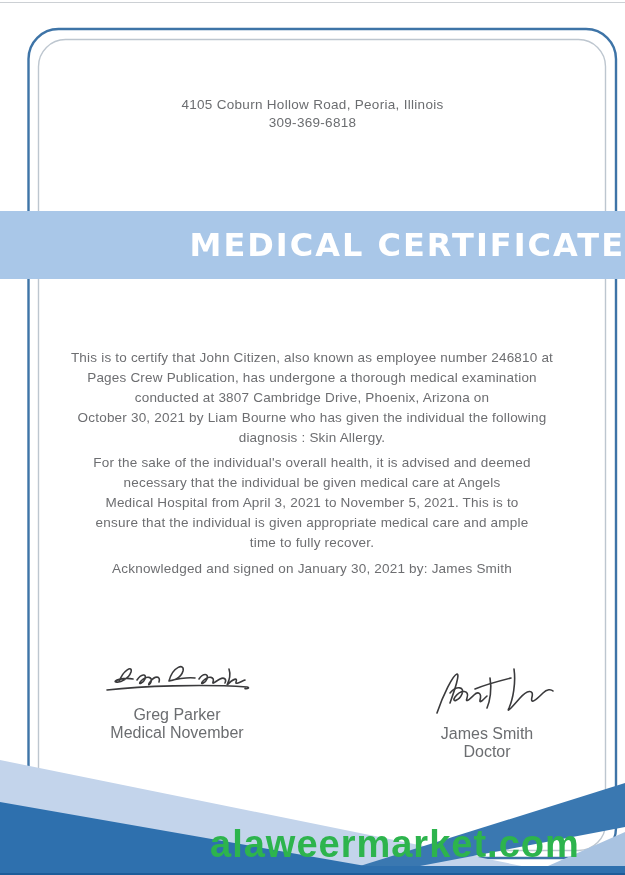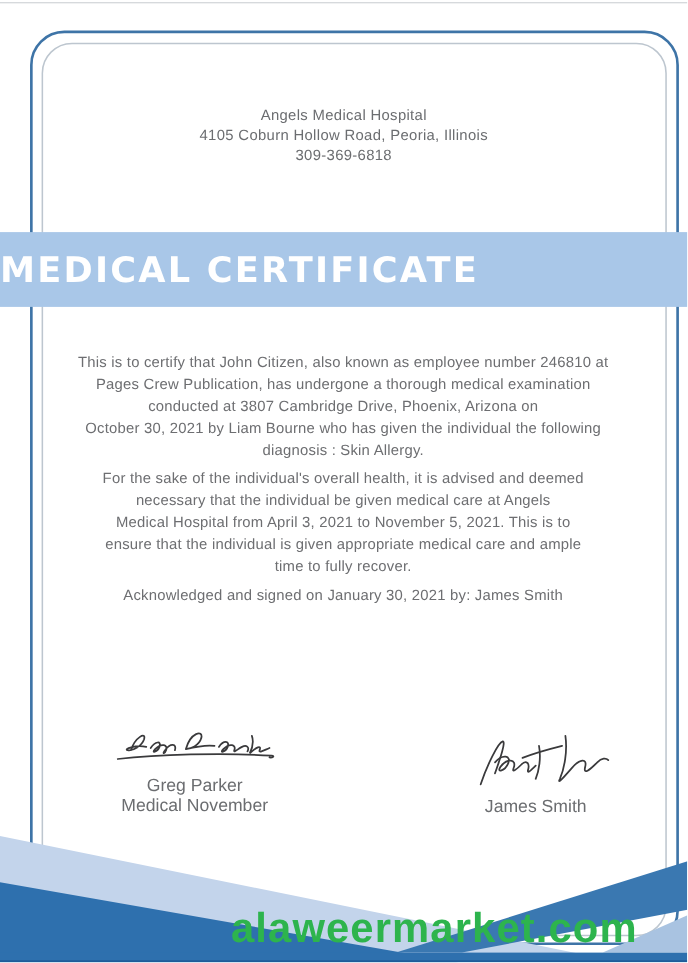--- a/index.html
+++ b/index.html
@@ -8,25 +8,25 @@
     overflow:hidden;font-family:"Liberation Sans",sans-serif;color:#6d6e71;
   }
   .top-edge{position:absolute;top:2px;left:0;width:625px;height:1px;background:#ccd0d4;}
   .frame-svg,.footer-svg,.sig-svg{position:absolute;display:block;}
   .frame-svg{top:0;left:0;}
 
   .hospital-block{position:absolute;top:96px;left:0;width:625px;text-align:center;
     font-size:13.5px;line-height:18px;letter-spacing:.3px;color:#6b6d70;}
 
   .banner{position:absolute;top:211px;left:0;width:625px;height:68px;background:#a9c7e8;
-    display:flex;align-items:center;justify-content:flex-start;}
+    display:flex;align-items:center;justify-content:flex-end;}
   .banner-title{font-family:"DejaVu Sans",sans-serif;font-weight:700;font-size:32px;
     color:#ffffff;letter-spacing:2px;white-space:nowrap;}
 
-  .body-text{position:absolute;top:320px;left:62px;width:500px;text-align:center;
+  .body-text{position:absolute;top:348px;left:62px;width:500px;text-align:center;
     font-size:13.5px;line-height:20px;letter-spacing:.2px;color:#6d6e71;}
   .body-text .para{margin:0 0 5px 0;}
   .body-text .ack{margin-top:6px;}
 
   .sig-block{position:absolute;width:180px;text-align:center;font-size:16px;
     line-height:18px;color:#6b6d70;}
   .sig-left{left:87px;top:660px;}
   .sig-right{left:397px;top:661px;}
   .sig-svg{position:relative;margin:0 auto;}
   .sig-name{margin-top:4px;}
@@ -41,21 +41,20 @@
 <div class="page">
 
   <div class="top-edge"></div>
 
   <svg class="frame-svg" width="625" height="875" viewBox="0 0 625 875" aria-hidden="true">
     <rect x="28.5" y="29" width="587.5" height="829" rx="30" ry="30" fill="none" stroke="#3e74a7" stroke-width="2.4"></rect>
     <rect x="38.5" y="39.5" width="567" height="811" rx="27" ry="27" fill="none" stroke="#bdc6cf" stroke-width="1.4"></rect>
   </svg>
 
   <div class="hospital-block">
-    <div>Angels Medical Hospital</div>
     <div>4105 Coburn Hollow Road, Peoria, Illinois</div>
     <div>309-369-6818</div>
   </div>
 
   <div class="banner">
     <span class="banner-title">MEDICAL CERTIFICATE</span>
   </div>
 
   <div class="body-text">
     <div class="para">
@@ -91,20 +90,21 @@
     <svg class="sig-svg" width="140" height="60" viewBox="0 0 140 60" aria-hidden="true">
       <g fill="none" stroke="#3a3a3c" stroke-width="1.6" stroke-linecap="round">
         <path d="M20,52 C26,34 36,14 40,13 C43,13 38,28 33,42"></path>
         <path d="M33,32 C40,24 48,26 45,33 C42,40 34,42 38,36 C44,28 53,29 50,37 C48,42 52,39 57,34 C61,30 65,32 63,39 C62,43 66,39 70,35"></path>
         <path d="M73,17 C75,28 73,40 70,47"></path>
         <path d="M58,28 C70,23 82,20 94,17"></path>
         <path d="M97,8 C99,22 96,38 92,47 C89,53 96,45 103,37 C110,29 117,28 115,36 C113,44 119,39 126,32 C130,28 134,28 136,30"></path>
       </g>
     </svg>
     <div class="sig-name">James Smith</div>
+    <div>Doctor</div>
   </div>
 
   <svg class="footer-svg" style="top:740px;left:0;" width="625" height="135" viewBox="0 0 625 135" aria-hidden="true">
     <polygon points="0,20 566,135 0,135" fill="#c3d4eb"></polygon>
     <polygon points="0,62 417,135 0,135" fill="#2e70ae"></polygon>
     <polygon points="625,92 625,126 548,126" fill="#a9c3e1"></polygon>
     <polygon points="625,43 625,87 420,126 360,126" fill="#3a78b1"></polygon>
     <rect x="0" y="126" width="625" height="9" fill="#2e70ae"></rect>
     <rect x="0" y="133" width="625" height="2" fill="#1d5c99"></rect>
   </svg>

